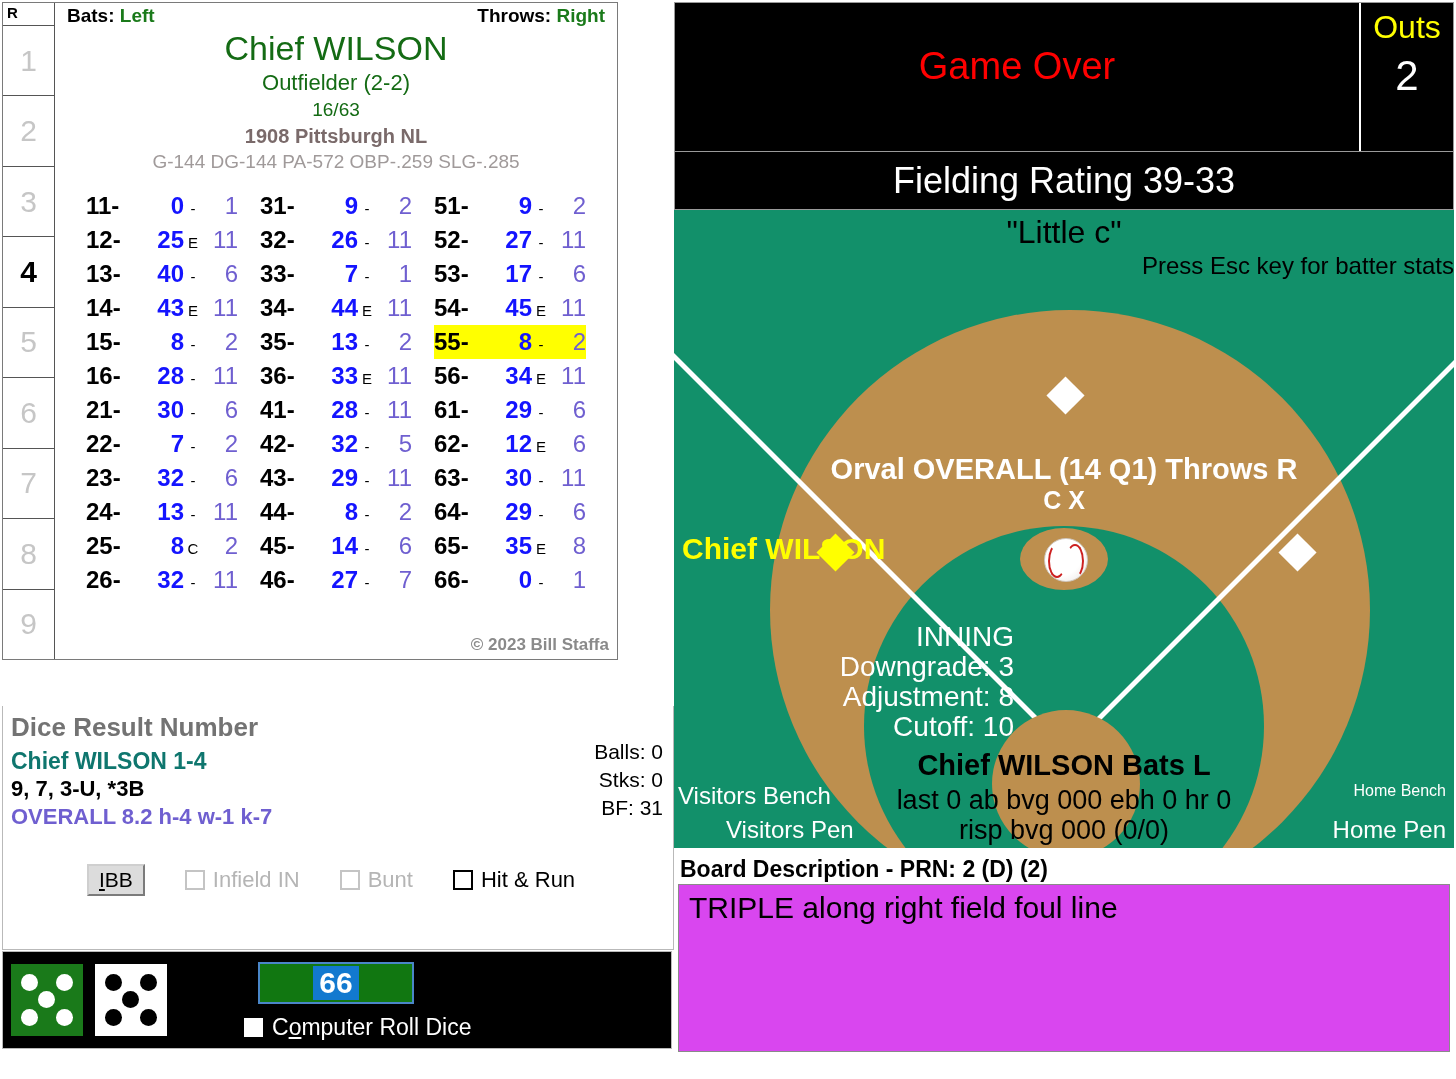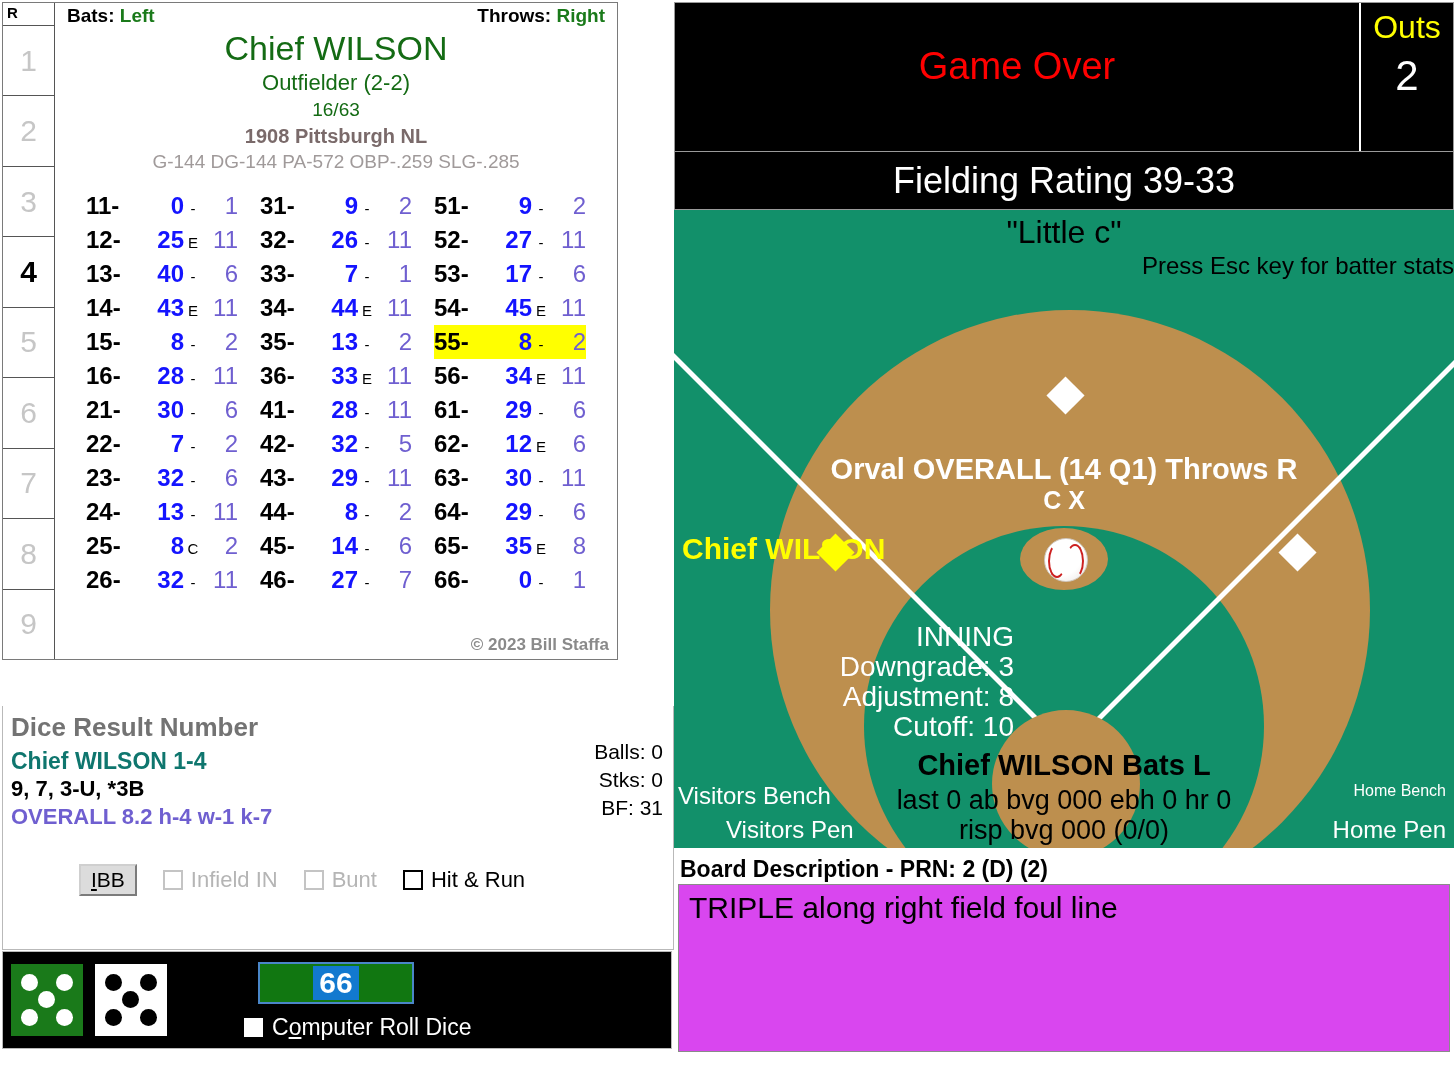--- a/index.html
+++ b/index.html
@@ -46,22 +46,22 @@
   
   #dice-panel{position:absolute;left:2px;top:706px;width:670px;height:243px;
               border:1px solid #b9b9b9;border-top:none;background:#fff;}
   #drn-title{position:absolute;left:8px;top:6px;font-size:26px;font-weight:bold;color:#737373;}
   #drn-line1{position:absolute;left:8px;top:42px;font-size:23px;font-weight:bold;color:#0f766e;}
   #drn-line2{position:absolute;left:8px;top:70px;font-size:22px;font-weight:bold;color:#000;}
   #drn-line3{position:absolute;left:8px;top:98px;font-size:22px;font-weight:bold;color:#6f5fd0;}
   #count-box{position:absolute;right:10px;top:32px;text-align:right;font-size:21px;
              color:#000;line-height:28px;}
 
-  #ctl-row{position:absolute;left:0;top:158px;width:100%;
-           display:flex;align-items:center;gap:26px;padding-left:76px;box-sizing:border-box;}
+  #ctl-row{position:absolute;left:8px;top:158px;width:100%;
+           display:flex;align-items:center;gap:40px;padding-left:76px;box-sizing:border-box;}
   #ibb-btn{border:2px outset #cfcfcf;background:#dcdcdc;font-size:21px;
            padding:2px 10px;color:#000;font-family:"Liberation Sans",sans-serif;}
   #ibb-btn u{text-decoration:underline;}
   .cb{display:flex;align-items:center;gap:8px;font-size:22px;}
   .cb .box{width:16px;height:16px;border:2px solid #000;background:#fff;display:inline-block;}
   .cb.dis{color:#b5b5b5;}
   .cb.dis .box{border-color:#c4c4c4;}
   #steal-row{position:absolute;left:8px;top:206px;display:flex;align-items:center;gap:8px;
              font-size:22px;color:#000;}
   #steal-row .box{width:16px;height:16px;border:2px solid #000;background:#fff;}

